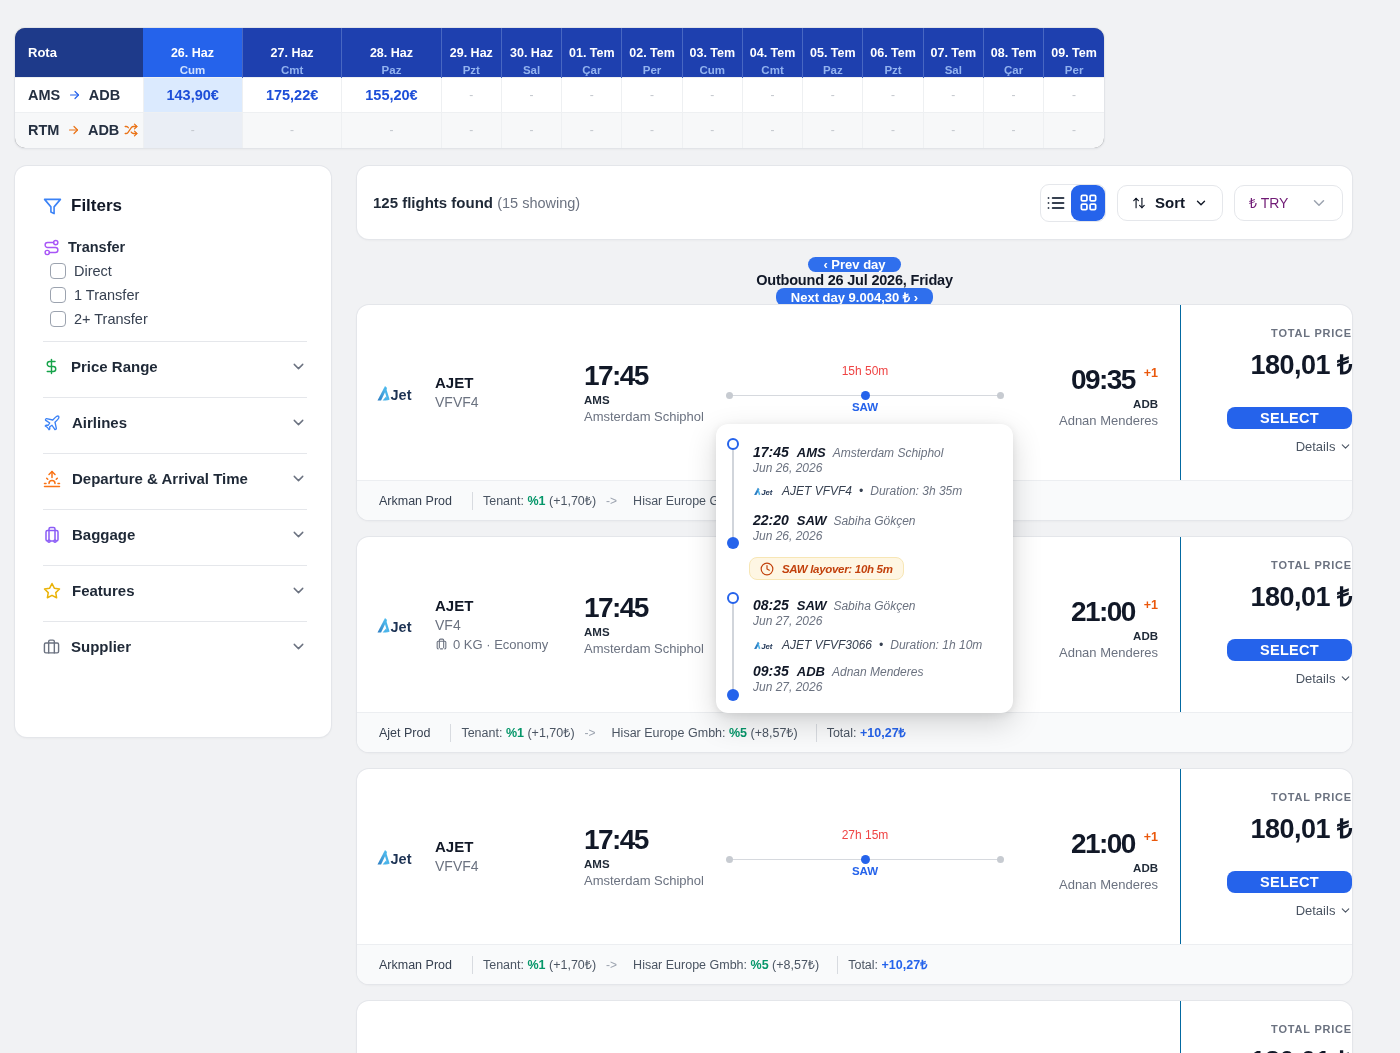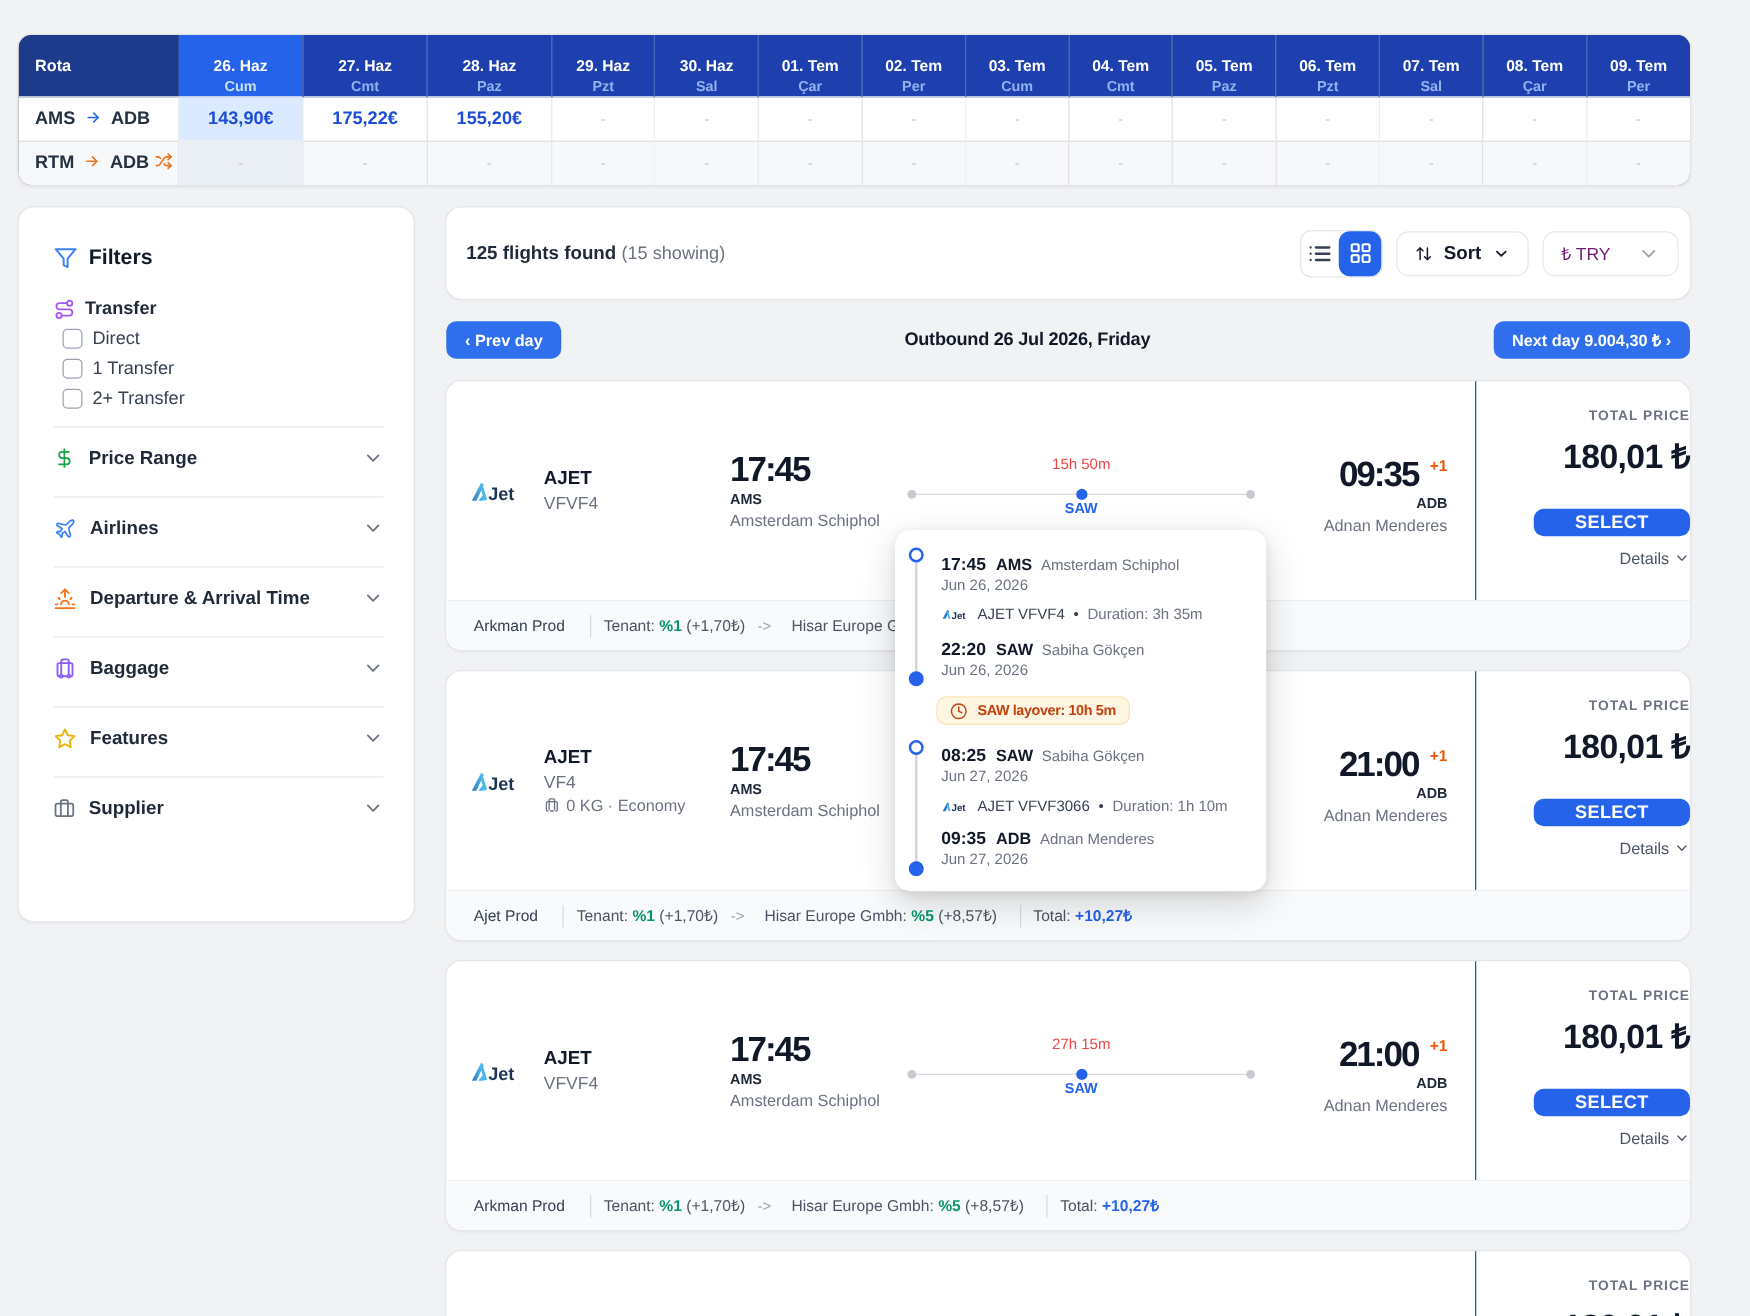--- a/index.html
+++ b/index.html
@@ -1,21 +1,21 @@
 <!DOCTYPE html>
 <html><head>
 <meta charset="utf-8">
 <style>
 * { margin:0; padding:0; box-sizing:border-box; }
 html,body { width:1400px; height:1053px; overflow:hidden; }
 body { background:#f1f2f4; font-family:"Liberation Sans", sans-serif; position:relative; }
 
 
 .weektable {
-  position:absolute; left:15px; top:28px; width:1337px;
+  position:absolute; left:15px; top:28px; width:1089px;
   border-radius:10px; overflow:hidden;
   box-shadow:0 0 0 1px #e2e4e8, 0 1px 3px rgba(0,0,0,.07);
   background:#737373;
 }
 .weektable table { border-collapse:collapse; table-layout:fixed; width:100%; }
 .weektable th, .weektable td { text-align:center; }
 .weektable col.rota { width:128px; }
 .weektable col.wide { width:99.4px; }
 .weektable thead th { height:48px; background:#1e40af; color:#fff; border-left:1px solid rgba(125,150,218,.45); }
 .weektable thead th.rota, .weektable thead th.sel { border-left:none; }
@@ -59,21 +59,21 @@
 .vtoggle { display:flex; align-items:center; border:1px solid #e5e7eb; border-radius:9px; background:#fff; }
 .vtoggle .seg { width:30px; height:34px; display:flex; align-items:center; justify-content:center; }
 .vtoggle .seg.on { background:#2563eb; border-radius:9px; width:34px; height:36px; }
 .btn-sort, .btn-cur {
   height:36px; border:1px solid #e5e7eb; border-radius:10px; background:#fff;
   display:flex; align-items:center; padding:0 14px; gap:9px; font-size:15px; color:#111827;
 }
 .btn-sort { font-weight:bold; width:106px; }
 .btn-cur { width:109px; font-size:14px; color:#701a75; }
 
-.navrow { display:flex; align-items:center; margin-bottom:18px; height:30px; }
+.navrow { display:flex; align-items:center; margin-bottom:18px; height:30px;flex-direction:column; }
 .navbtn {
   background:#2f6fed; color:#fff; font-size:13px; font-weight:bold;
   height:30px; border-radius:8px; display:flex; align-items:center; padding:0 15px; gap:8px;
 }
 .navtitle { flex:1; text-align:center; font-size:14.5px; font-weight:bold; color:#111827; letter-spacing:-0.2px; }
 
 
 .fcard { background:#fff; border-radius:12px; box-shadow:0 0 0 1px #e4e6ea, 0 1px 3px rgba(0,0,0,.06); margin-bottom:17px; position:relative; }
 .fmain { height:175px; position:relative; }
 .airline { position:absolute; left:20px; top:0; height:175px; display:flex; align-items:center; gap:14px; }
@@ -108,21 +108,21 @@
 .ffoot .fname { color:#374151; }
 .green { color:#059669; font-weight:bold; }
 .blue { color:#2563eb; font-weight:bold; }
 
 
 .tooltip {
   position:absolute; left:716px; top:424px; width:297px; height:289px;
   background:#fff; border-radius:12px; box-shadow:0 10px 30px rgba(0,0,0,.16), 0 2px 8px rgba(0,0,0,.08);
   z-index:50;
 }
-.tooltip .abs { position:absolute; white-space:nowrap; }
+.tooltip .abs { position:absolute; white-space:nowrap;font-style:italic; }
 .tt-time { font-size:14px; font-weight:bold; color:#111827; }
 .tt-port { font-size:13px; font-weight:bold; color:#111827; margin-left:8px;}
 .tt-city { font-size:12px; color:#6b7280; margin-left:7px; }
 .tt-date { font-size:12px; color:#6b7280; }
 .tt-seg { font-size:12px; color:#374151; display:flex; align-items:center; gap:7px; }
 .tt-seg .dur { color:#6b7280; font-size:12px; }
 .tt-layover {
   display:inline-flex; align-items:center; gap:8px;
   background:#fef6e3; border:1px solid #f7e6b5; border-radius:8px; height:23px; padding:0 10px;
   font-size:11.5px; letter-spacing:-0.3px; font-weight:bold; color:#c2410c;

